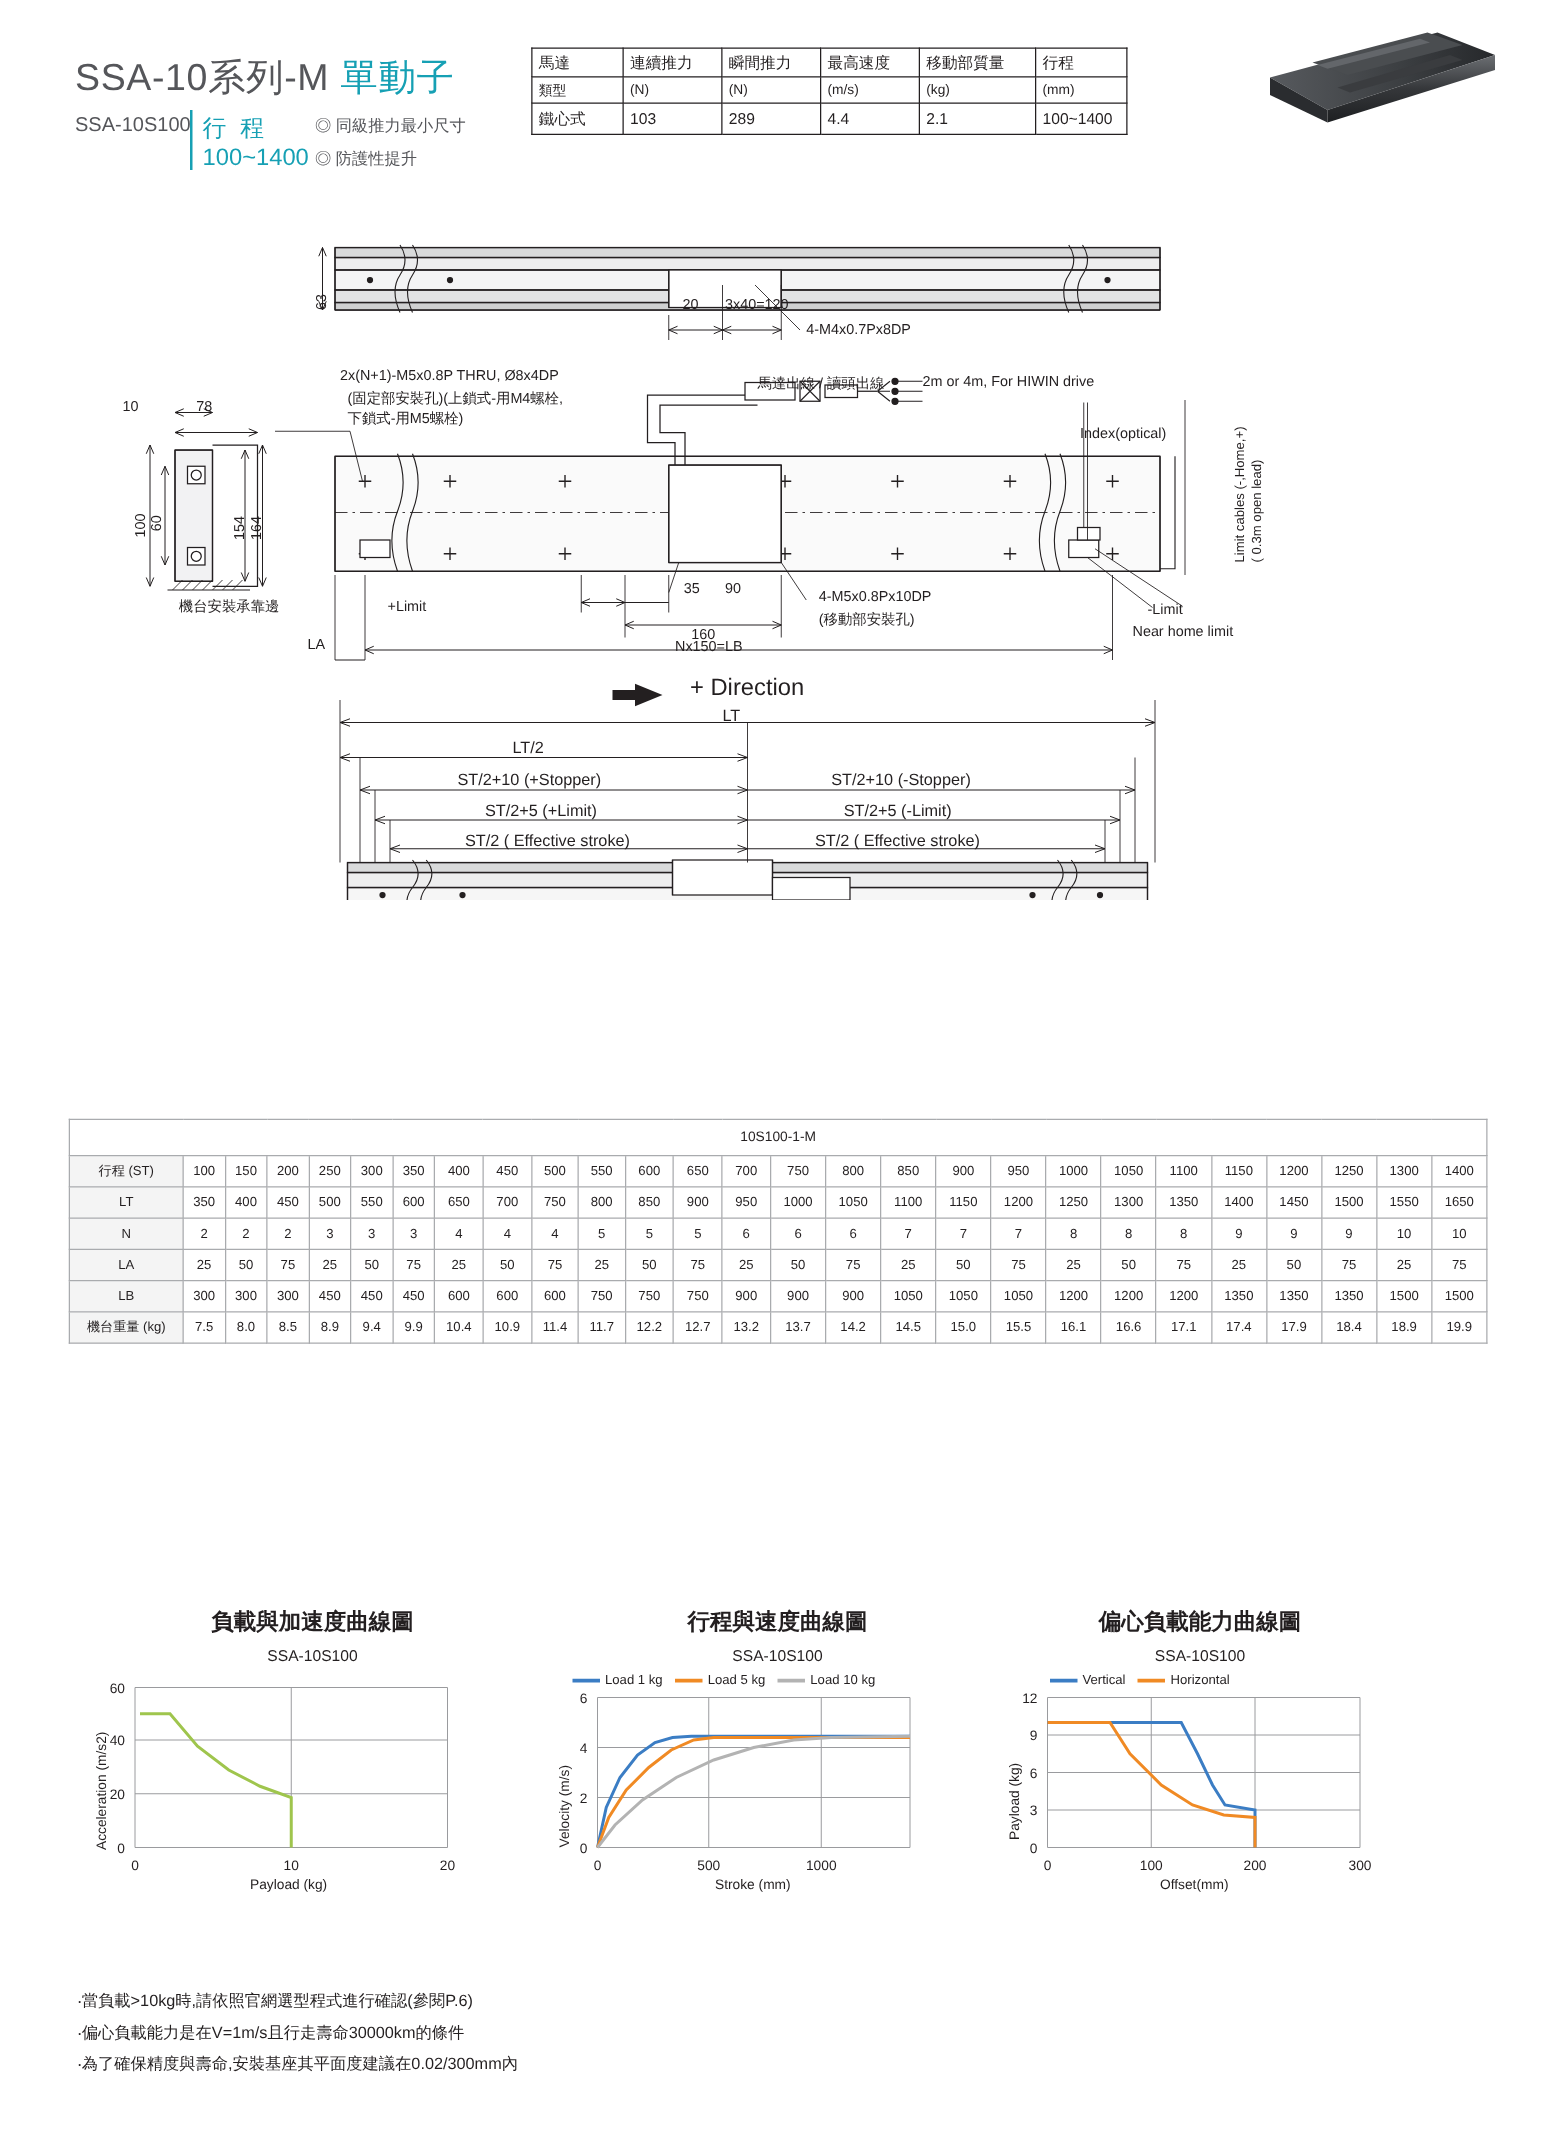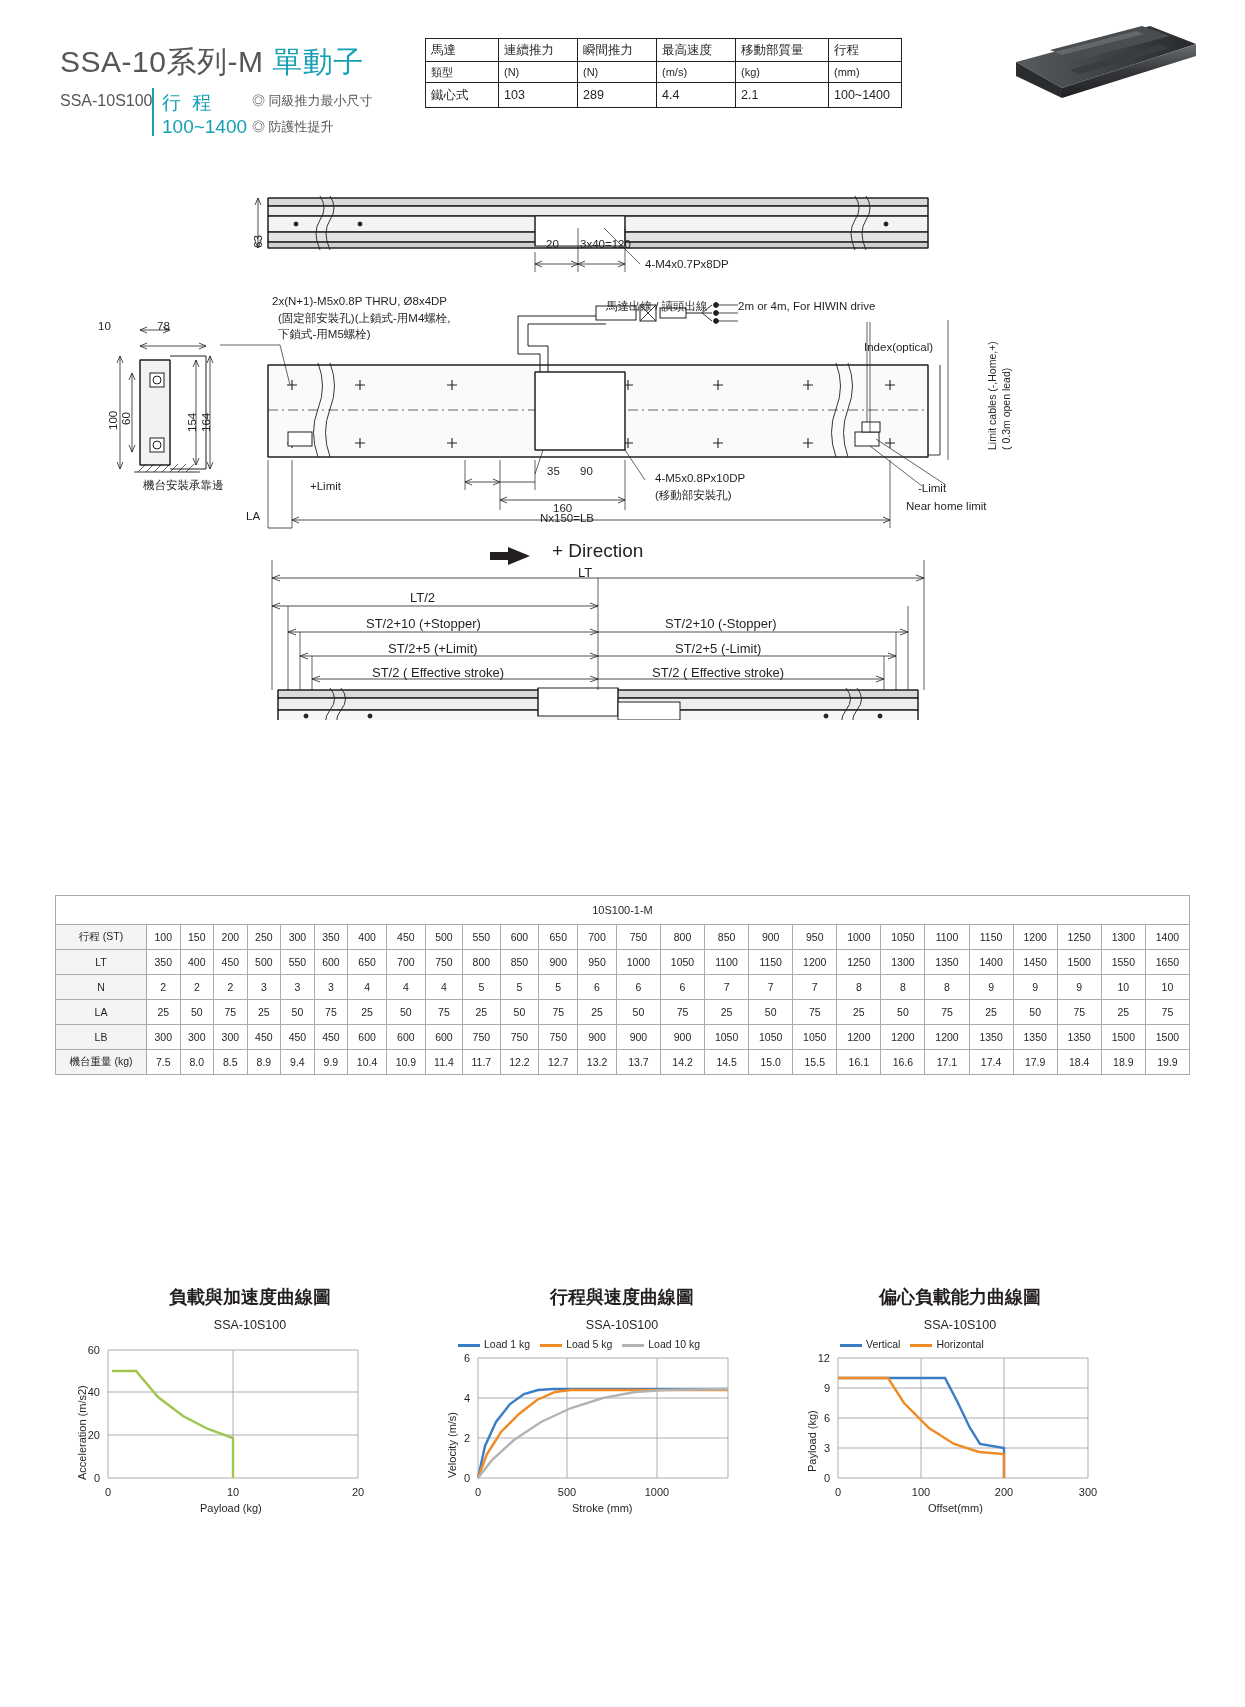--- a/index.html
+++ b/index.html
@@ -646,14 +646,19 @@
         <text x="48" y="144" text-anchor="middle">0</text>
         <text x="131" y="144" text-anchor="middle">100</text>
         <text x="214" y="144" text-anchor="middle">200</text>
         <text x="298" y="144" text-anchor="middle">300</text>
       </g>
     </svg>
     <div class="axis-label" style="left:928px;top:212px;">Offset(mm)</div>
     <div class="axis-y" style="left:806px;top:182px;">Payload (kg)</div>
   </div>
 
+  <div class="notes">
+    <div>‧當負載&gt;10kg時,請依照官網選型程式進行確認(參閱P.6)</div>
+    <div>‧偏心負載能力是在V=1m/s且行走壽命30000km的條件</div>
+    <div>‧為了確保精度與壽命,安裝基座其平面度建議在0.02/300mm內</div>
+  </div>
 
 </div>
 
 </body></html>

